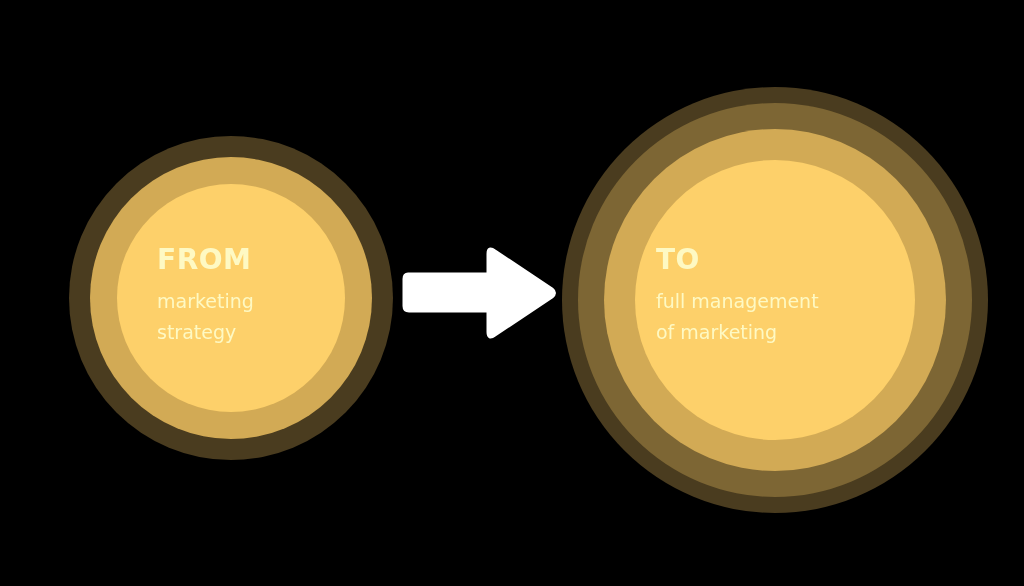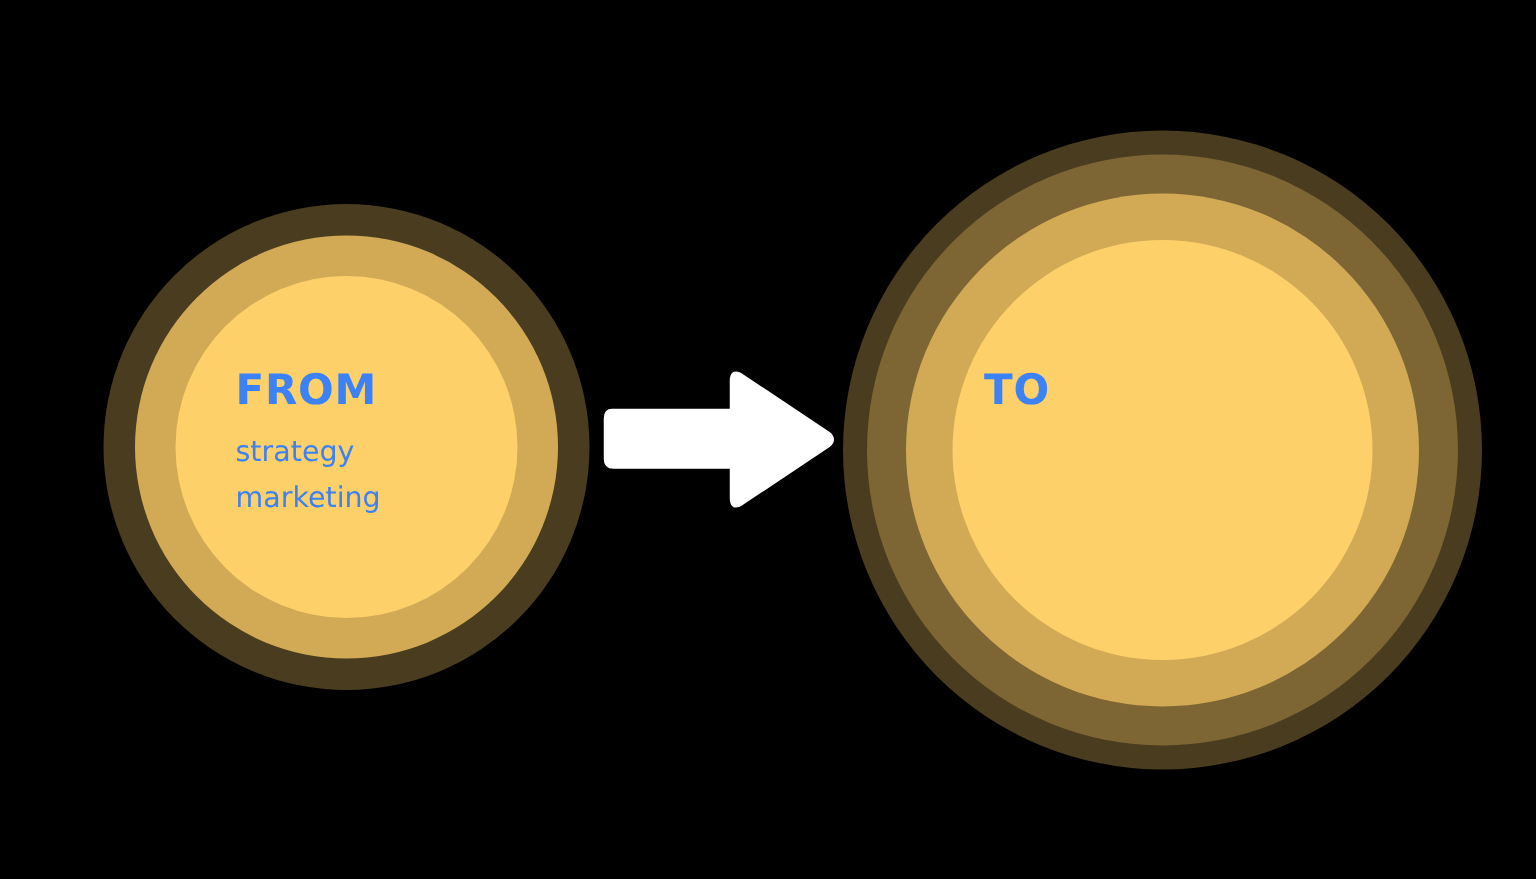--- a/index.html
+++ b/index.html
@@ -1,44 +1,48 @@
 <!DOCTYPE html>
 <html><head>
 <meta charset="utf-8">
 <style>
   html, body { margin:0; padding:0; }
   body { width:1024px; height:586px; background:#000; position:relative; overflow:hidden;
          font-family:"DejaVu Sans", sans-serif; }
   .ring { position:absolute; border-radius:50%; }
-  .label-block { position:absolute; color:#3b82f6; }
+  .label-block { position:absolute; color:#fef9c3; }
   .heading { font-weight:bold; font-size:28px; letter-spacing:0.5px; line-height:32px; }
   .body-text { font-size:19px; line-height:31px; margin-top:10px; }
   .arrow { position:absolute; left:402px; top:244px; width:156px; height:98px; }
 </style>
 </head>
 <body>
 
 <div>
   <div class="ring" style="left:69px;top:136px;width:324px;height:324px;background:#4a3c1f;"></div>
   <div class="ring" style="left:90px;top:157px;width:282px;height:282px;background:#d2aa55;"></div>
   <div class="ring" style="left:117px;top:184px;width:228px;height:228px;background:#fdd06a;"></div>
   <div class="label-block" style="left:157px;top:244px;">
     <div class="heading">FROM</div>
     <div class="body-text">
+      <div>marketing</div>
       <div>strategy</div>
-      <div>marketing</div>
     </div>
   </div>
 </div>
 
 <svg class="arrow" viewBox="0 0 156 98">
   <path d="M6 30 Q2 30 2 35 L2 62 Q2 67 7 67 L86 67 L86 88 Q86 96 93 91 L150 53 Q155 49 150 45 L93 7 Q86 2 86 10 L86 30 Z" fill="#ffffff" stroke="#ffffff" stroke-width="3" stroke-linejoin="round"></path>
 </svg>
 
 <div>
   <div class="ring" style="left:562px;top:87px;width:426px;height:426px;background:#4a3c1f;"></div>
   <div class="ring" style="left:578px;top:103px;width:394px;height:394px;background:#7d6634;"></div>
   <div class="ring" style="left:604px;top:129px;width:342px;height:342px;background:#d2aa55;"></div>
   <div class="ring" style="left:635px;top:160px;width:280px;height:280px;background:#fdd06a;"></div>
   <div class="label-block" style="left:656px;top:244px;">
     <div class="heading">TO</div>
+    <div class="body-text">
+      <div>full management</div>
+      <div>of marketing</div>
+    </div>
   </div>
 </div>
 
 </body></html>

